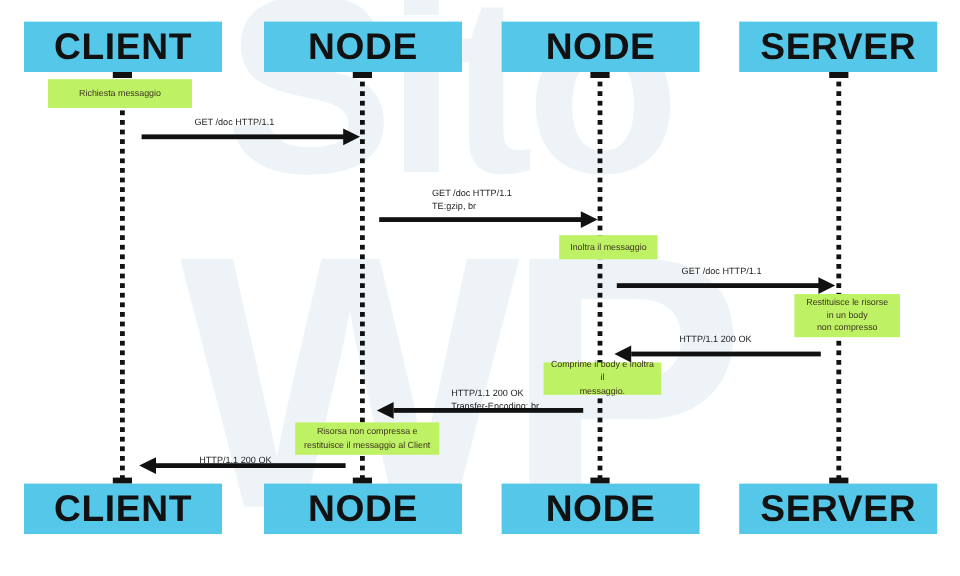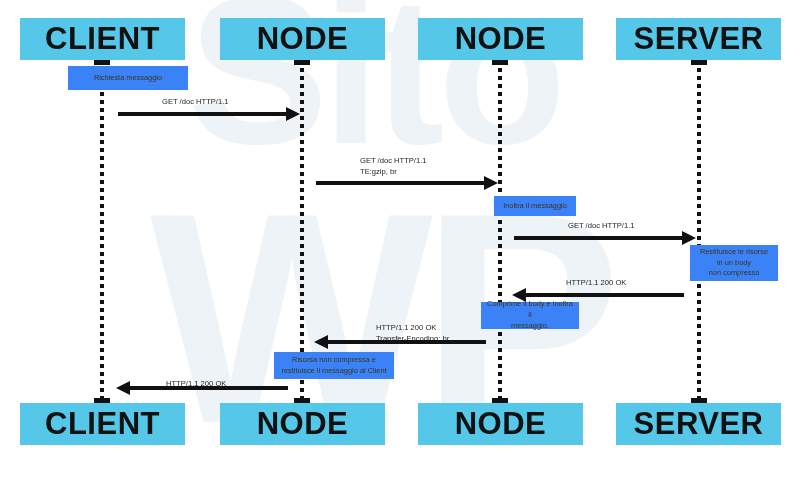--- a/index.html
+++ b/index.html
@@ -54,32 +54,31 @@
   .cap{
     position:absolute;
     width:16px;height:5px;
     background:#111;
     z-index:3;
   }
 
   
   .note{
     position:absolute;
-    background:#3b82f6;
+    background:#bef264;
     color:#3d3420;
     font-family:"Liberation Sans", sans-serif;
     font-size:7.4px;
     line-height:1.45;
     text-align:center;
     display:flex;align-items:center;justify-content:center;
     padding:4px 6px;
     box-sizing:border-box;
     z-index:6;
     white-space:pre-line;
-    margin-left:28px;
   }
 
   
   .arrow{position:absolute;height:4px;background:#111;z-index:4;}
   .head{position:absolute;width:0;height:0;z-index:4;}
   .head.right{
     border-top:7px solid transparent;
     border-bottom:7px solid transparent;
     border-left:14px solid #111;
   }

